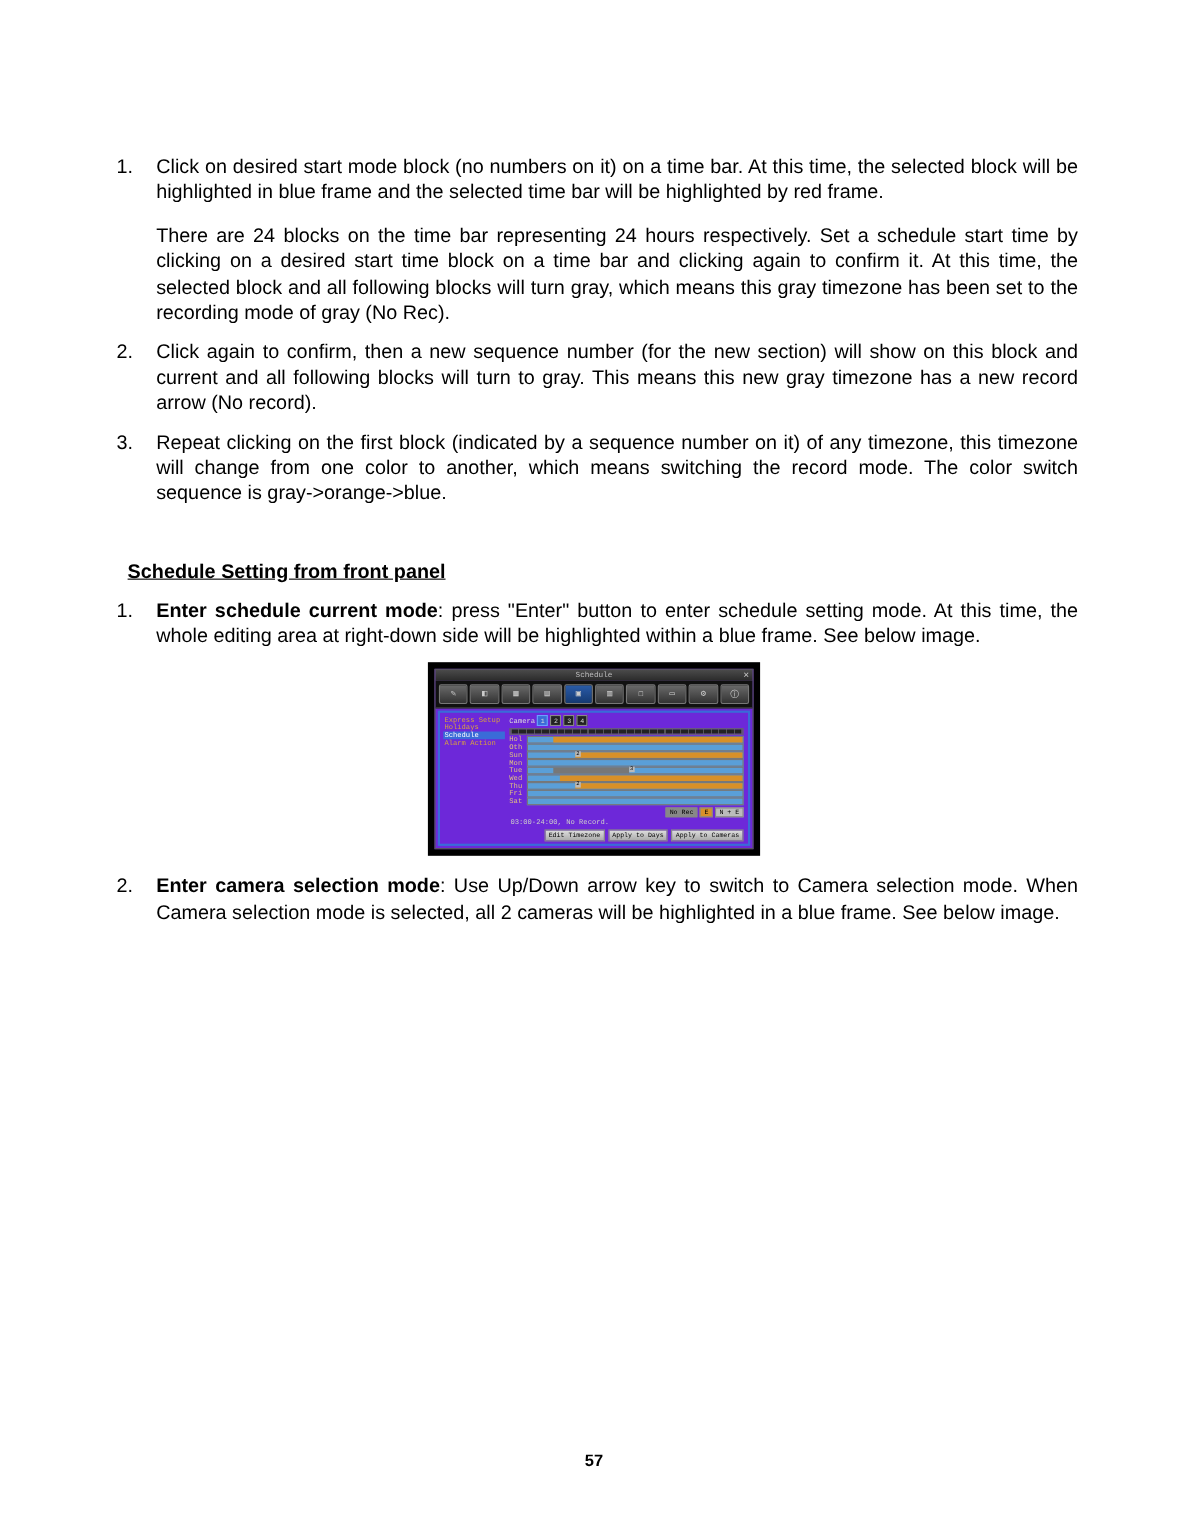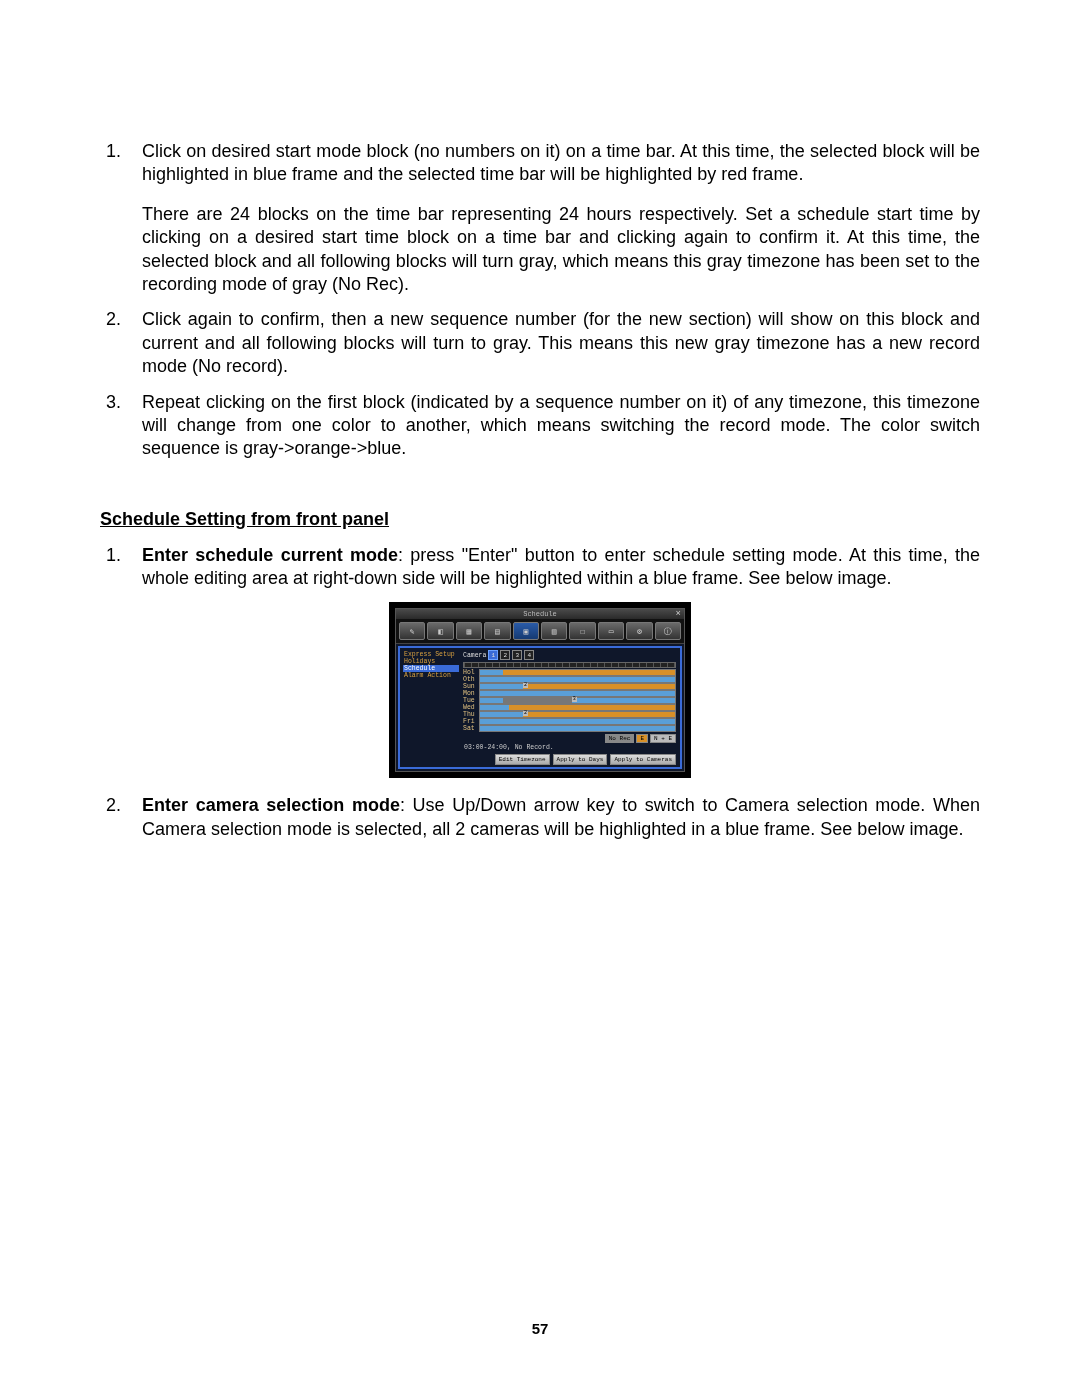--- a/index.html
+++ b/index.html
@@ -30,40 +30,40 @@
   .ol-body {
     flex: 1;
   }
   .sub-para {
     margin-top: 16px;
   }
   .section-heading {
     font-size: 18px;
     font-weight: bold;
     text-decoration: underline;
-    margin: 48px 0 14px 0;
+    margin: 48px 0 14px 16px;
   }
   .page-number {
     position: absolute;
     bottom: 60px;
     left: 0;
     width: 1080px;
     text-align: center;
     font-size: 15px;
     font-weight: bold;
   }
   
   .shot-frame {
     width: 290px;
     margin: 12px auto 16px auto;
     background: #000;
     padding: 6px;
   }
   .shot {
-    background: #0f172a;
+    background: #6d28d9;
     border: 1px solid #555;
     font-family: "Courier New", monospace;
     color: #ddd;
     font-size: 6.5px;
     position: relative;
   }
   .shot-title {
     text-align: center;
     background: linear-gradient(#4a4a4a,#2a2a2a);
     color: #bbb;
@@ -176,21 +176,21 @@
     <div class="ol-num">1.</div>
     <div class="ol-body">
       <div>Click on desired start mode block (no numbers on it) on a time bar. At this time, the selected block will be highlighted in blue frame and the selected time bar will be highlighted by red frame.</div>
       <div class="sub-para">There are 24 blocks on the time bar representing 24 hours respectively. Set a schedule start time by clicking on a desired start time block on a time bar and clicking again to confirm it. At this time, the selected block and all following blocks will turn gray, which means this gray timezone has been set to the recording mode of gray (No Rec).</div>
     </div>
   </div>
 
   <div class="ol-item">
     <div class="ol-num">2.</div>
     <div class="ol-body">
-      <div>Click again to confirm, then a new sequence number (for the new section) will show on this block and current and all following blocks will turn to gray. This means this new gray timezone has a new record mode (No record).</div>
+      <div>Click again to confirm, then a new sequence number (for the new section) will show on this block and current and all following blocks will turn to gray. This means this new gray timezone has a new record arrow (No record).</div>
     </div>
   </div>
 
   <div class="ol-item">
     <div class="ol-num">3.</div>
     <div class="ol-body">
       <div>Repeat clicking on the first block (indicated by a sequence number on it) of any timezone, this timezone will change from one color to another, which means switching the record mode. The color switch sequence is gray-&gt;orange-&gt;blue.</div>
     </div>
   </div>
 

